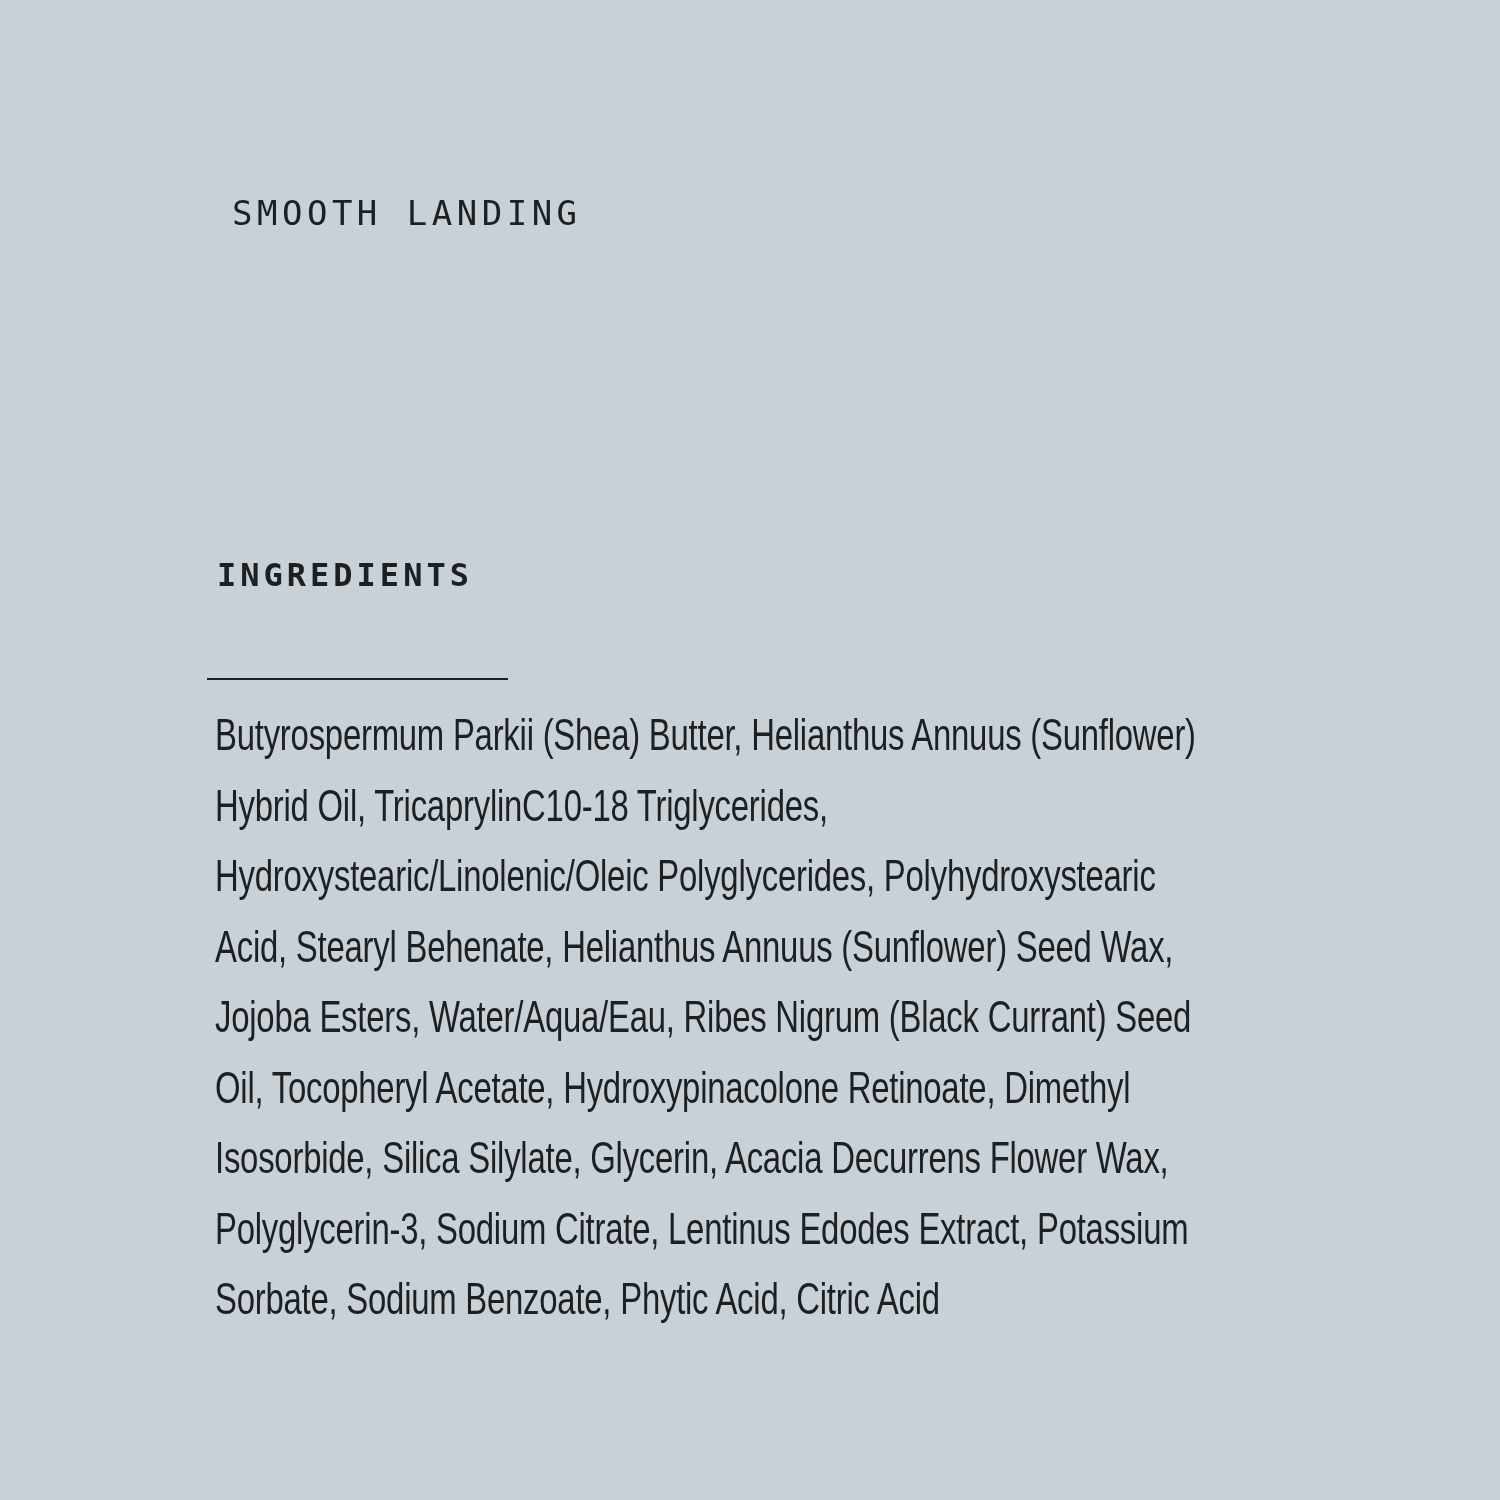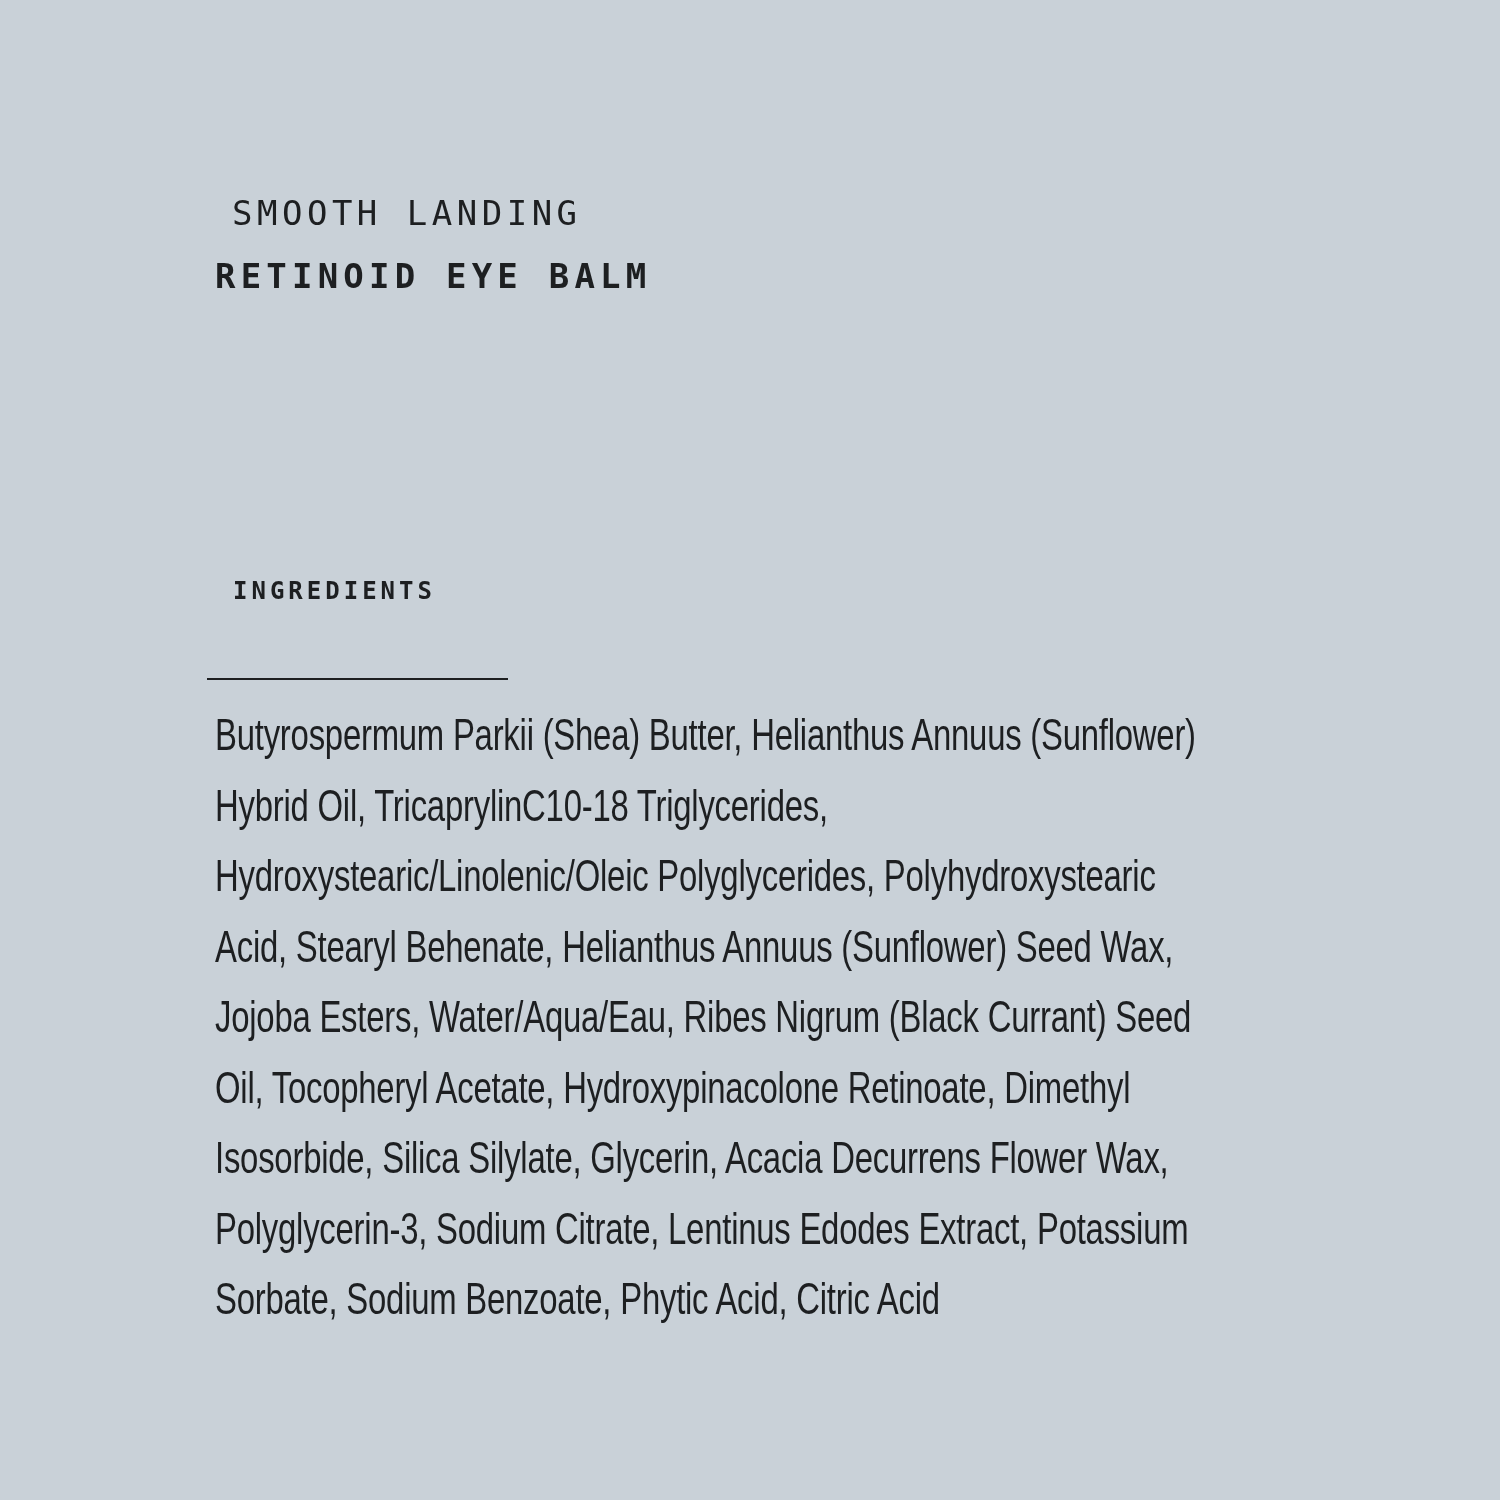--- a/index.html
+++ b/index.html
@@ -20,22 +20,22 @@
     line-height:63px;
   }
   .tagline {
     font-size:34px; font-weight:500; letter-spacing:4.5px;margin-left:17px;
   }
   .prodname {
     font-size:34px; font-weight:bold; letter-spacing:5.2px;
   }
 
   .ing-heading {
-    position:absolute; left:217px; top:555px; margin:16px;
-    font-size:24px; font-weight:bold; letter-spacing:4px;
+    position:absolute; left:217px; top:555px; margin:0;
+    font-size:32px; font-weight:bold; letter-spacing:4px;
     line-height:40px;
   }
 
   .divider {
     position:absolute; left:207px; top:678px;
     width:301px; height:2px;
     background:var(--fg,#1d1f21);
   }
 
   .ing-body {
@@ -47,21 +47,20 @@
   }
   .ing-line { height:70.5px; }
 </style>
 </head>
 <body>
 
 <div class="page">
 
   <header class="product-header">
     <div class="tagline mono">SMOOTH LANDING</div>
-    <div class="prodname mono">RETINOID EYE BALM</div>
   </header>
 
   <h1 class="ing-heading mono">INGREDIENTS</h1>
 
   <div class="divider"></div>
 
   <div class="ing-body">
     <div class="ing-line">Butyrospermum Parkii (Shea) Butter, Helianthus Annuus (Sunflower)</div>
     <div class="ing-line">Hybrid Oil, TricaprylinC10-18 Triglycerides,</div>
     <div class="ing-line">Hydroxystearic/Linolenic/Oleic Polyglycerides, Polyhydroxystearic</div>

